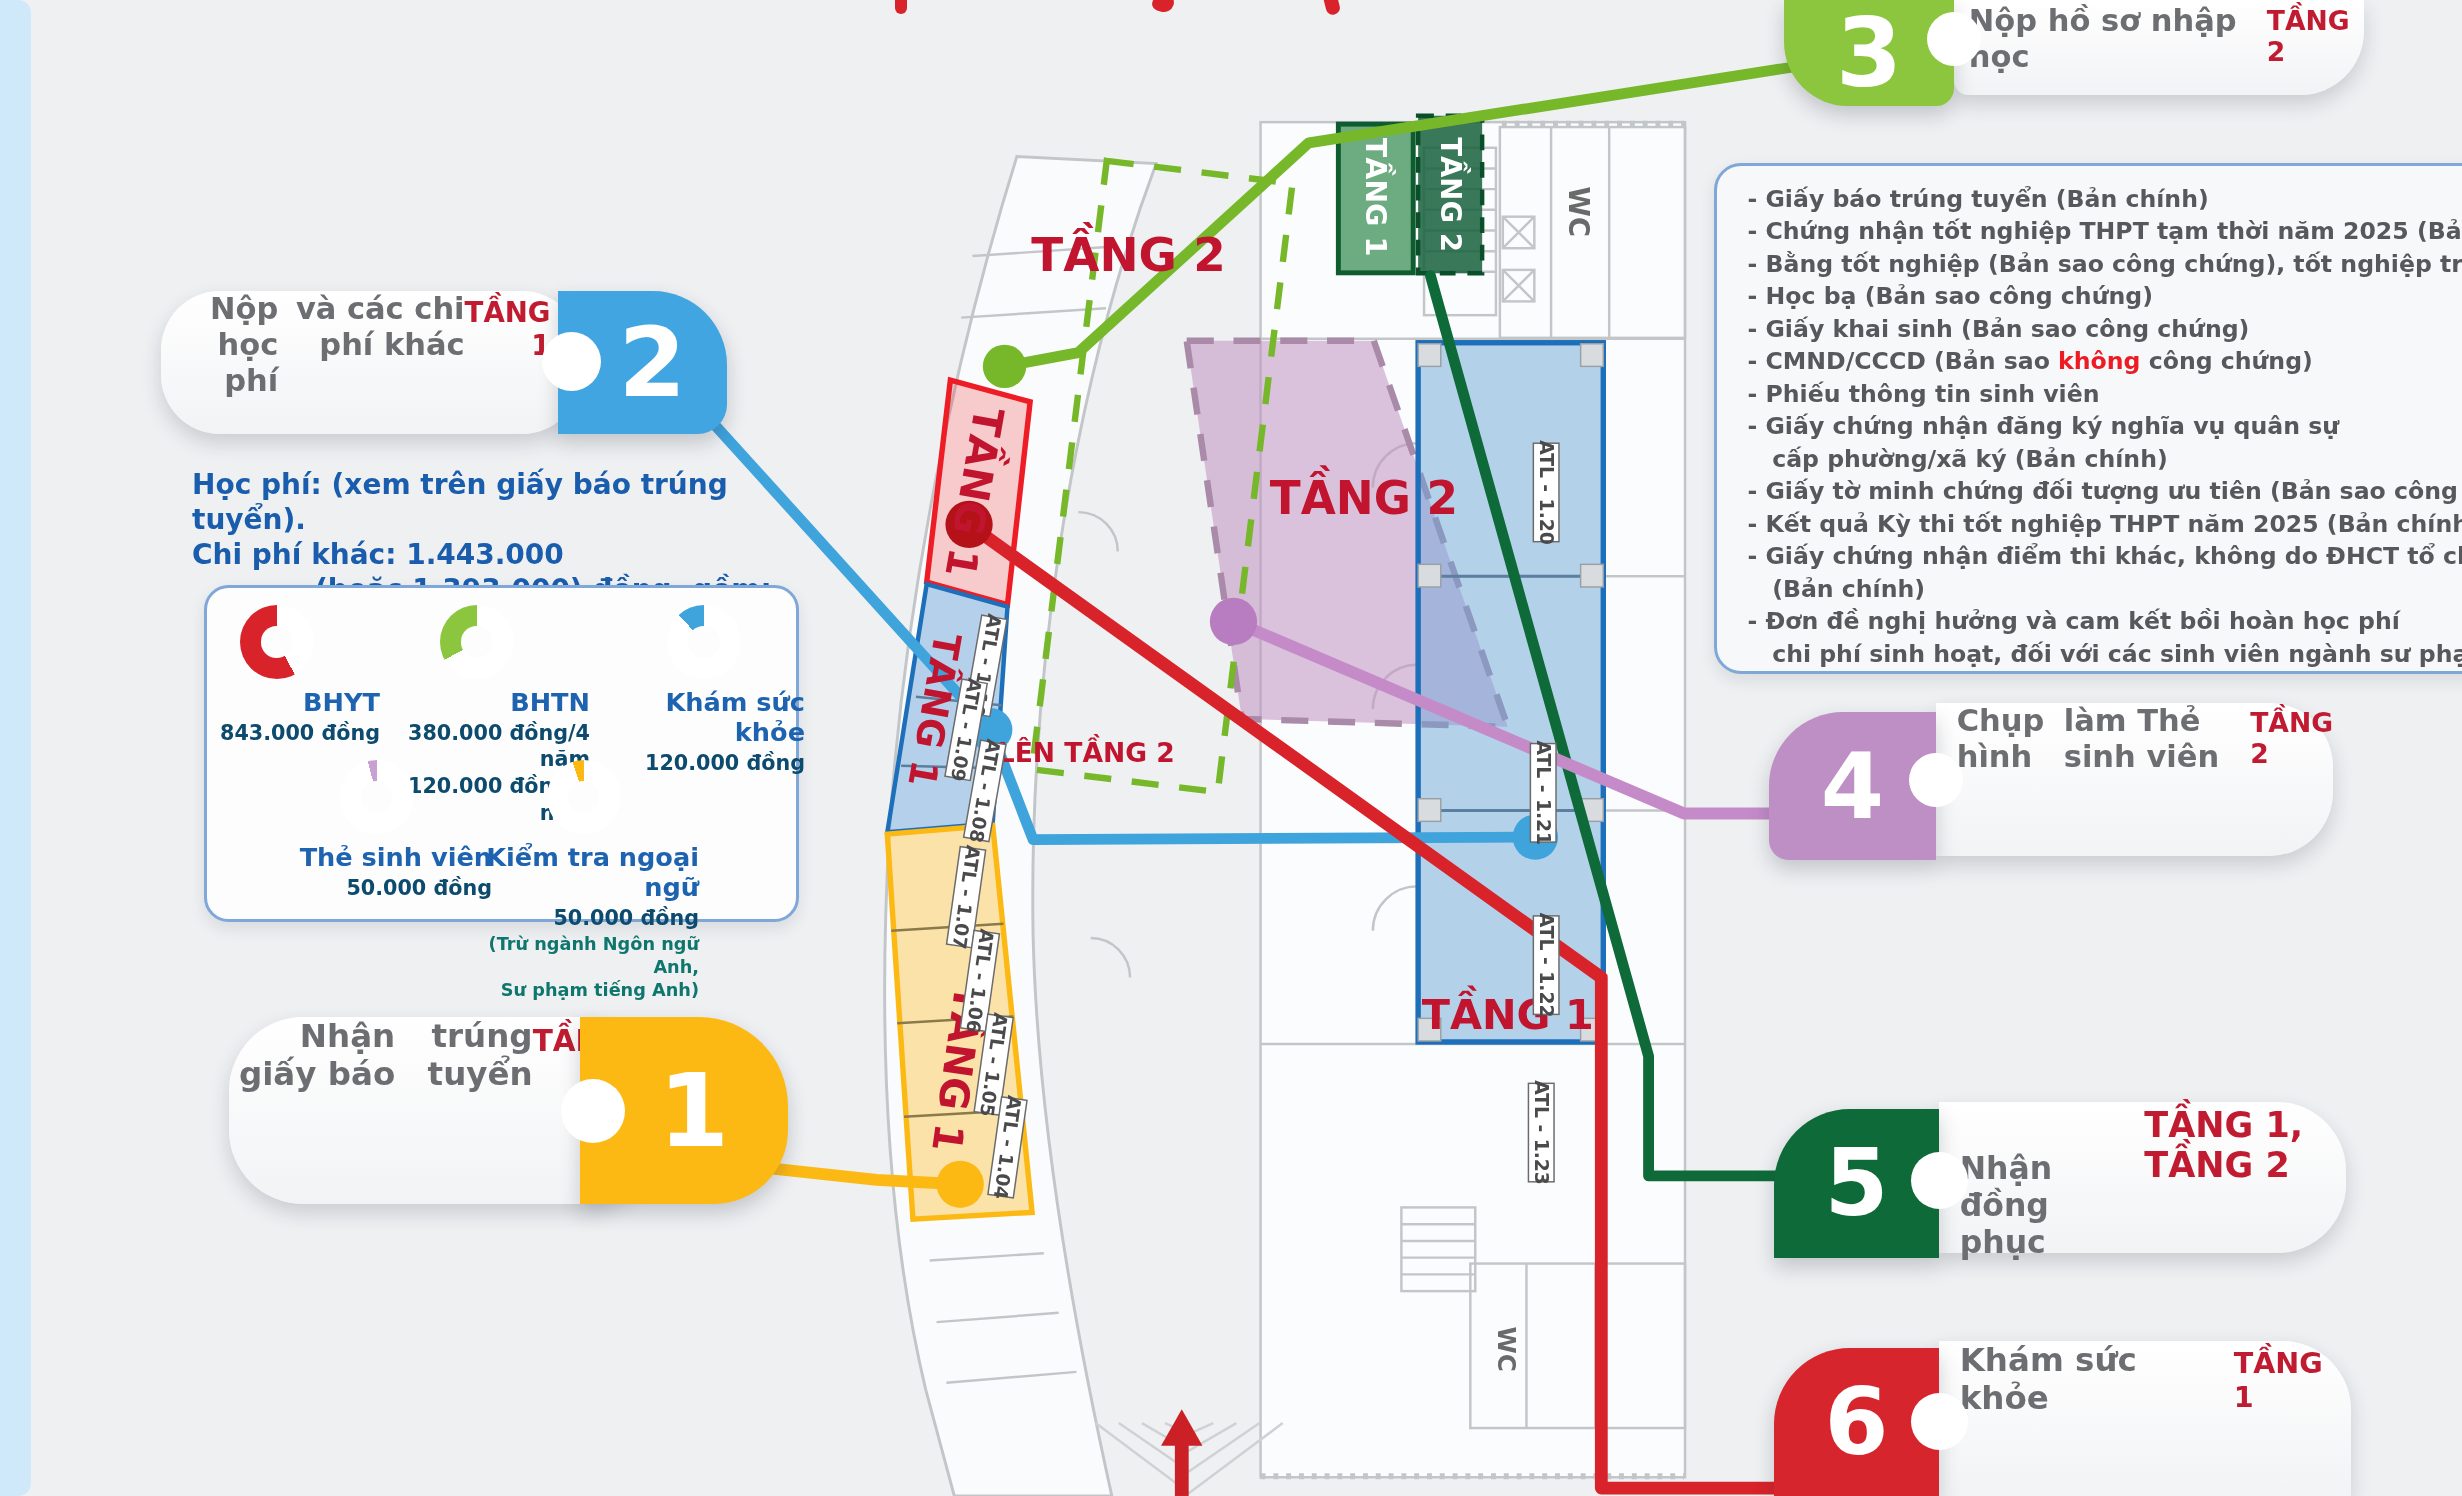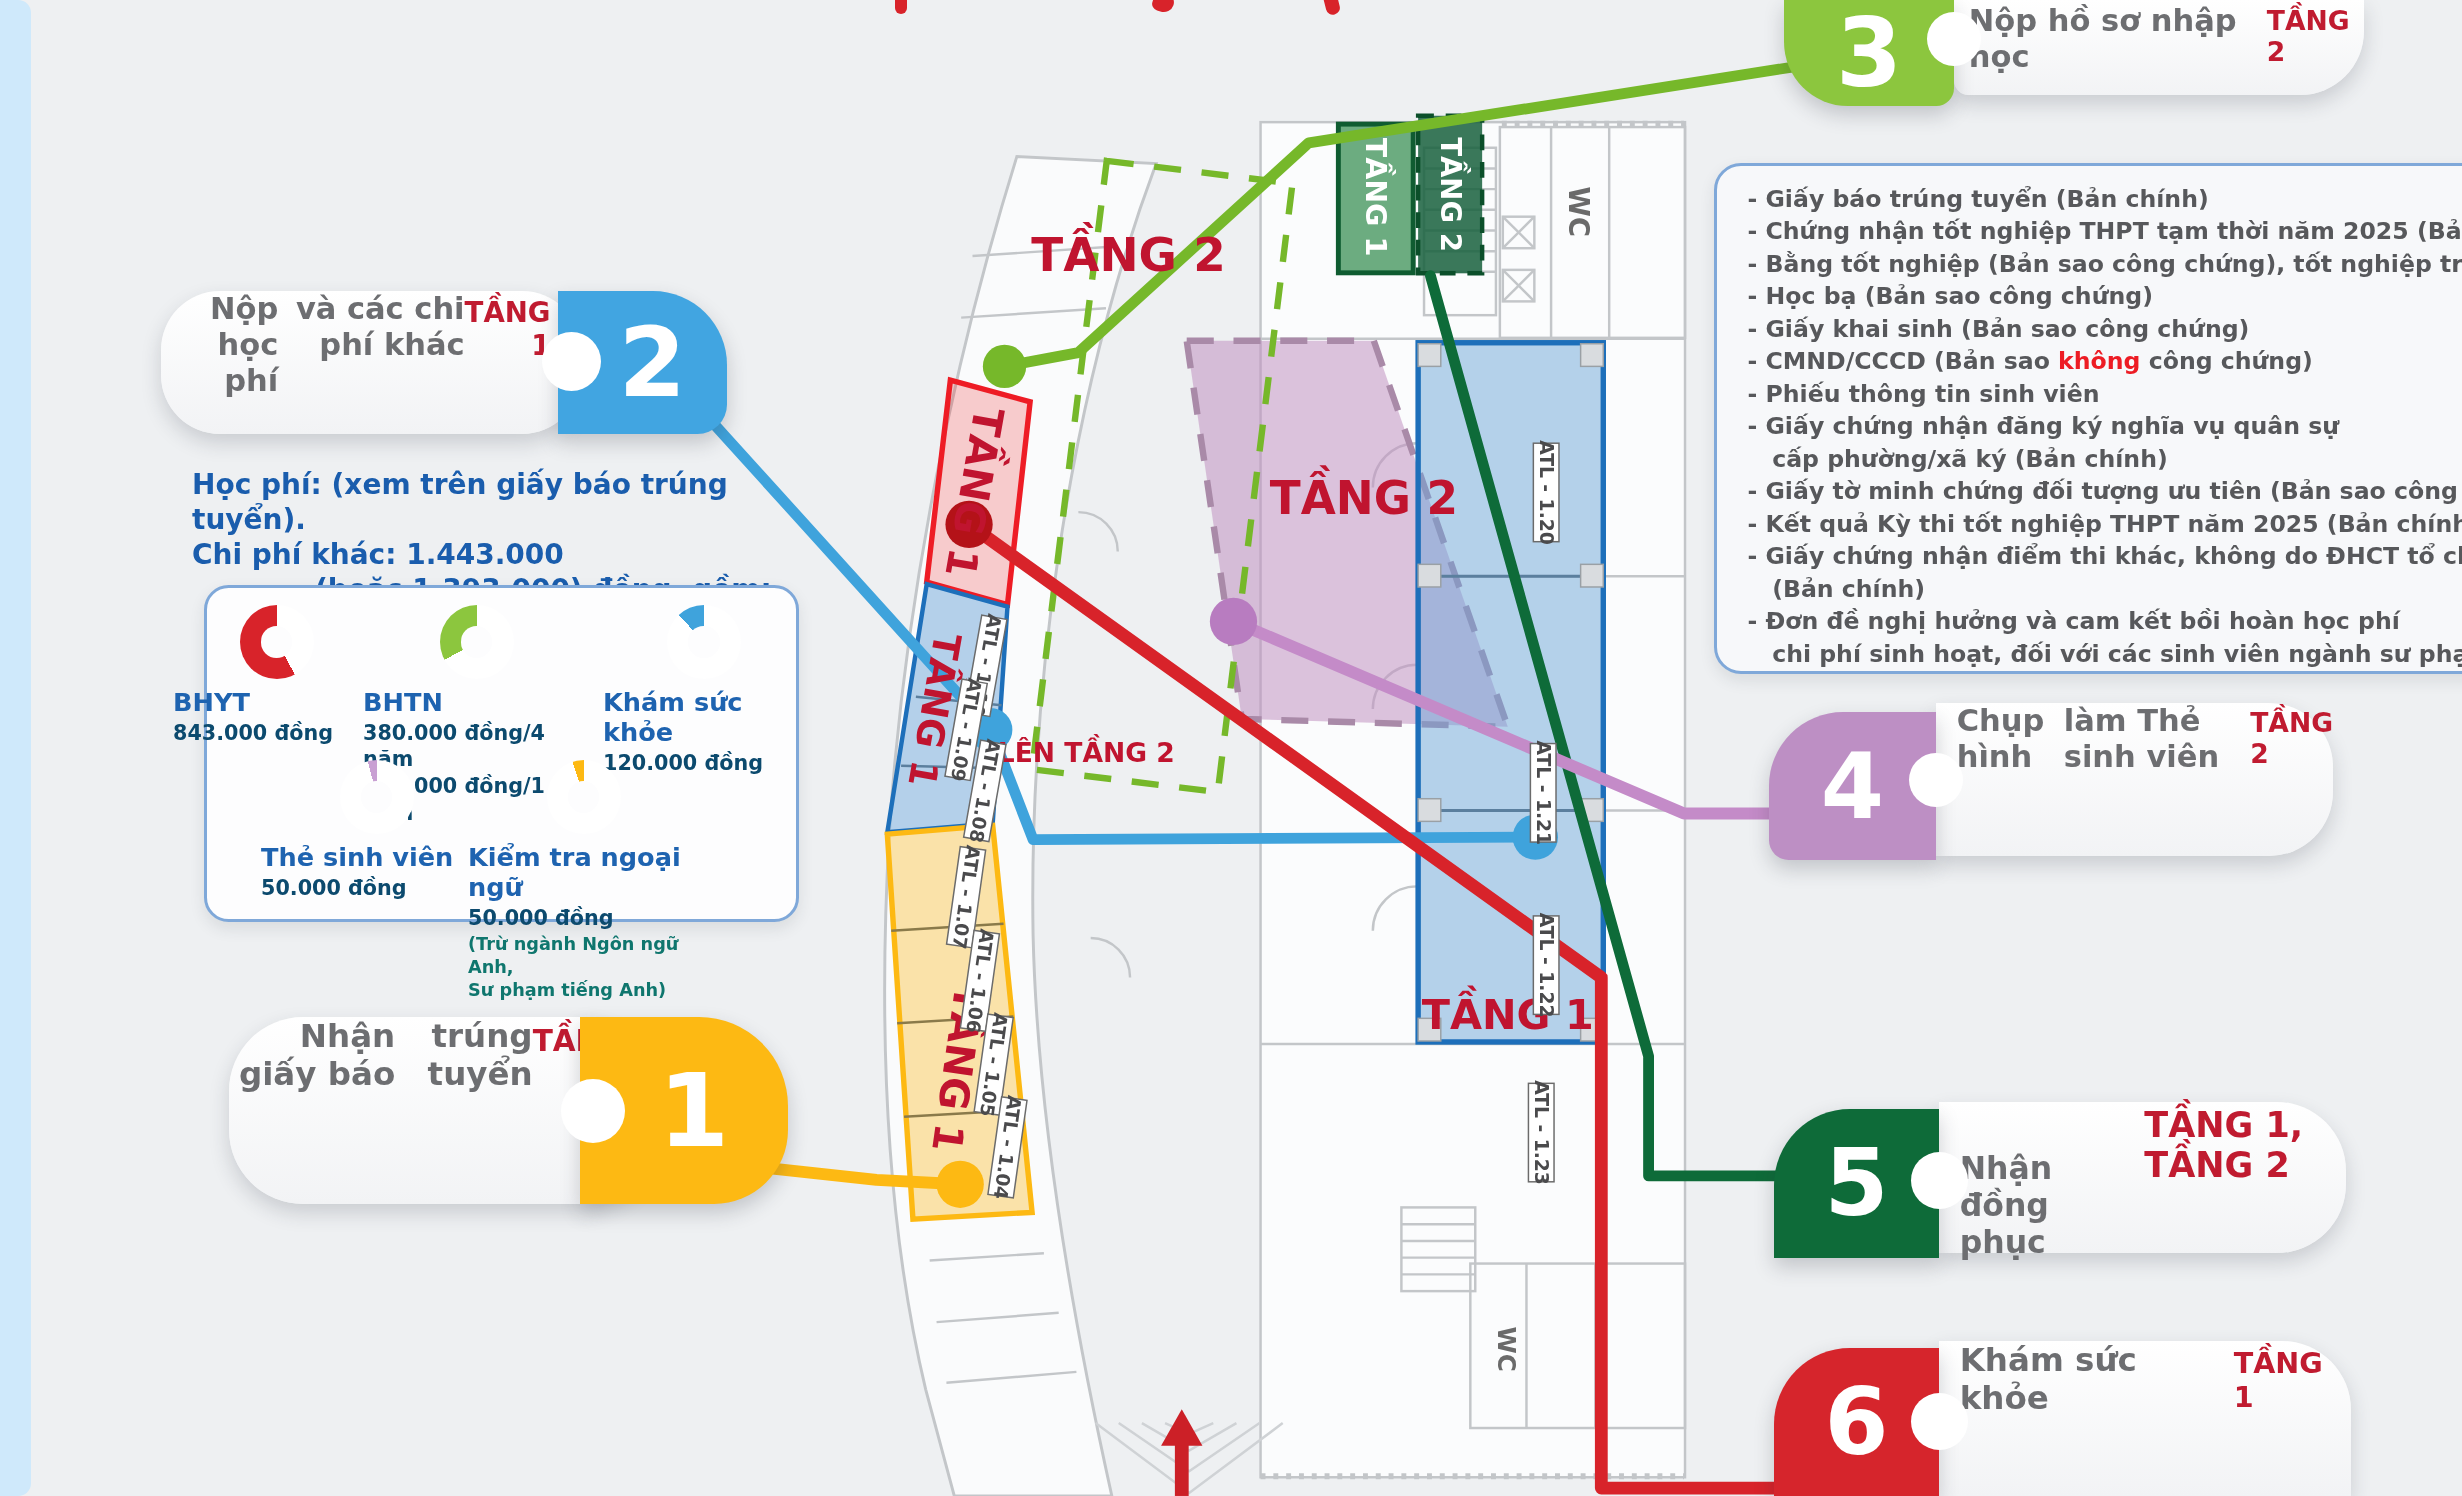--- a/index.html
+++ b/index.html
@@ -45,21 +45,21 @@
   #docbox{position:absolute;left:1714px;top:163px;width:851px;height:511px;background:#f7f8fa;
           border:3.4px solid #7fa8d9;border-radius:27px;box-shadow:0 6.9px 14.8px rgba(40,45,60,.10);
           box-sizing:border-box;padding:16.7px 19.7px 9.8px 30.5px;z-index:3;}
   .docline{font-size:23.6px;line-height:32.5px;color:#57585b;font-weight:bold;white-space:pre;}
   .dochl{color:#ed1c24;}
   
   #hocphi{position:absolute;left:192px;top:467px;width:630px;z-index:3;color:#1a5dad;font-weight:bold;font-size:28px;line-height:35px;}
   #hocphi .ind{padding-left:123px;}
   #feebox{position:absolute;left:204px;top:585px;width:589px;height:331px;background:#fdfdfe;
           border:3px solid #7fa8d9;border-radius:24.6px;box-shadow:0 6.9px 14.8px rgba(40,45,60,.10);z-index:3;}
-  .fee{position:absolute;text-align:left;z-index:4;}
+  .fee{position:absolute;text-align:right;z-index:4;}
   .donut{width:74px;height:74px;border-radius:50%;margin:0 auto;position:relative;}
   .donut::after{content:"";position:absolute;left:29%;top:29%;width:42%;height:42%;background:#fdfdfe;border-radius:50%;}
   .fname{font-size:25.6px;font-weight:bold;color:#1e63b0;margin-top:7.9px;}
   .famt{font-size:20.7px;font-weight:bold;color:#0c4a6e;line-height:26.6px;margin-top:3px;}
   .fnote{font-size:17.7px;font-weight:bold;color:#0f766e;line-height:22.7px;margin-top:2px;}
   
   #titlefrag{position:absolute;left:862px;top:0;width:522px;height:14.8px;overflow:hidden;z-index:3;}
   .frag{position:absolute;background:#d8232a;}
   
   #plansvg{position:absolute;left:0;top:0;z-index:1;}

